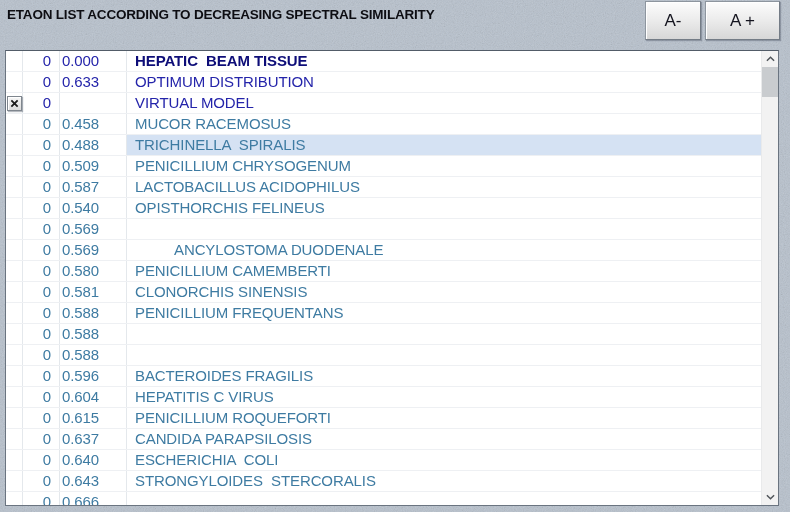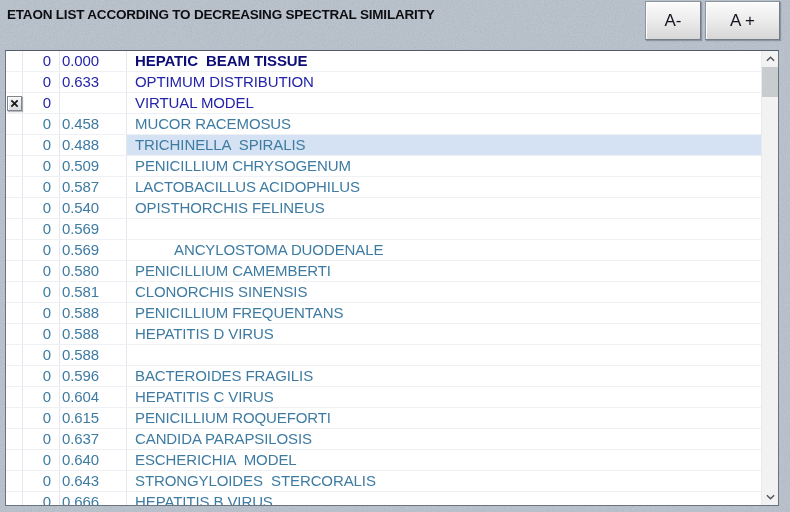--- a/index.html
+++ b/index.html
@@ -191,21 +191,20 @@
     <div class="cell c-zero" style="color: rgb(62, 123, 162);">0</div>
     <div class="cell c-val" style="color: rgb(62, 123, 162);">0.588</div>
     <div class="cell c-name" style="color: rgb(62, 123, 162);">PENICILLIUM FREQUENTANS</div>
   </div>
       <div class="row">
     <div class="cell c-check">
       
     </div>
     <div class="cell c-zero" style="color: rgb(62, 123, 162);">0</div>
     <div class="cell c-val" style="color: rgb(62, 123, 162);">0.588</div>
-    <div class="cell c-name" style="color: rgb(62, 123, 162);">HEPATITIS D VIRUS</div>
   </div>
       <div class="row">
     <div class="cell c-check">
       
     </div>
     <div class="cell c-zero" style="color: rgb(62, 123, 162);">0</div>
     <div class="cell c-val" style="color: rgb(62, 123, 162);">0.588</div>
   </div>
       <div class="row">
     <div class="cell c-check">
@@ -238,37 +237,36 @@
     <div class="cell c-zero" style="color: rgb(62, 123, 162);">0</div>
     <div class="cell c-val" style="color: rgb(62, 123, 162);">0.637</div>
     <div class="cell c-name" style="color: rgb(62, 123, 162);">CANDIDA PARAPSILOSIS</div>
   </div>
       <div class="row">
     <div class="cell c-check">
       
     </div>
     <div class="cell c-zero" style="color: rgb(62, 123, 162);">0</div>
     <div class="cell c-val" style="color: rgb(62, 123, 162);">0.640</div>
-    <div class="cell c-name" style="color: rgb(62, 123, 162);">ESCHERICHIA  MODEL</div>
+    <div class="cell c-name" style="color: rgb(62, 123, 162);">ESCHERICHIA  COLI</div>
   </div>
       <div class="row">
     <div class="cell c-check">
       
     </div>
     <div class="cell c-zero" style="color: rgb(62, 123, 162);">0</div>
     <div class="cell c-val" style="color: rgb(62, 123, 162);">0.643</div>
     <div class="cell c-name" style="color: rgb(62, 123, 162);">STRONGYLOIDES  STERCORALIS</div>
   </div>
       <div class="row">
     <div class="cell c-check">
       
     </div>
     <div class="cell c-zero" style="color: rgb(62, 123, 162);">0</div>
     <div class="cell c-val" style="color: rgb(62, 123, 162);">0.666</div>
-    <div class="cell c-name" style="color: rgb(62, 123, 162);">HEPATITIS B VIRUS</div>
   </div>
     </div>
   <div class="scrollbar">
     <div class="sb-btn sb-up">
       <svg width="9" height="6" viewBox="0 0 10 6">
         <path d="M1 5 L5 1 L9 5" fill="none" stroke="#4f5459" stroke-width="1.6"></path>
       </svg>
     </div>
     <div class="sb-thumb"></div>
     <div class="sb-btn sb-down">

